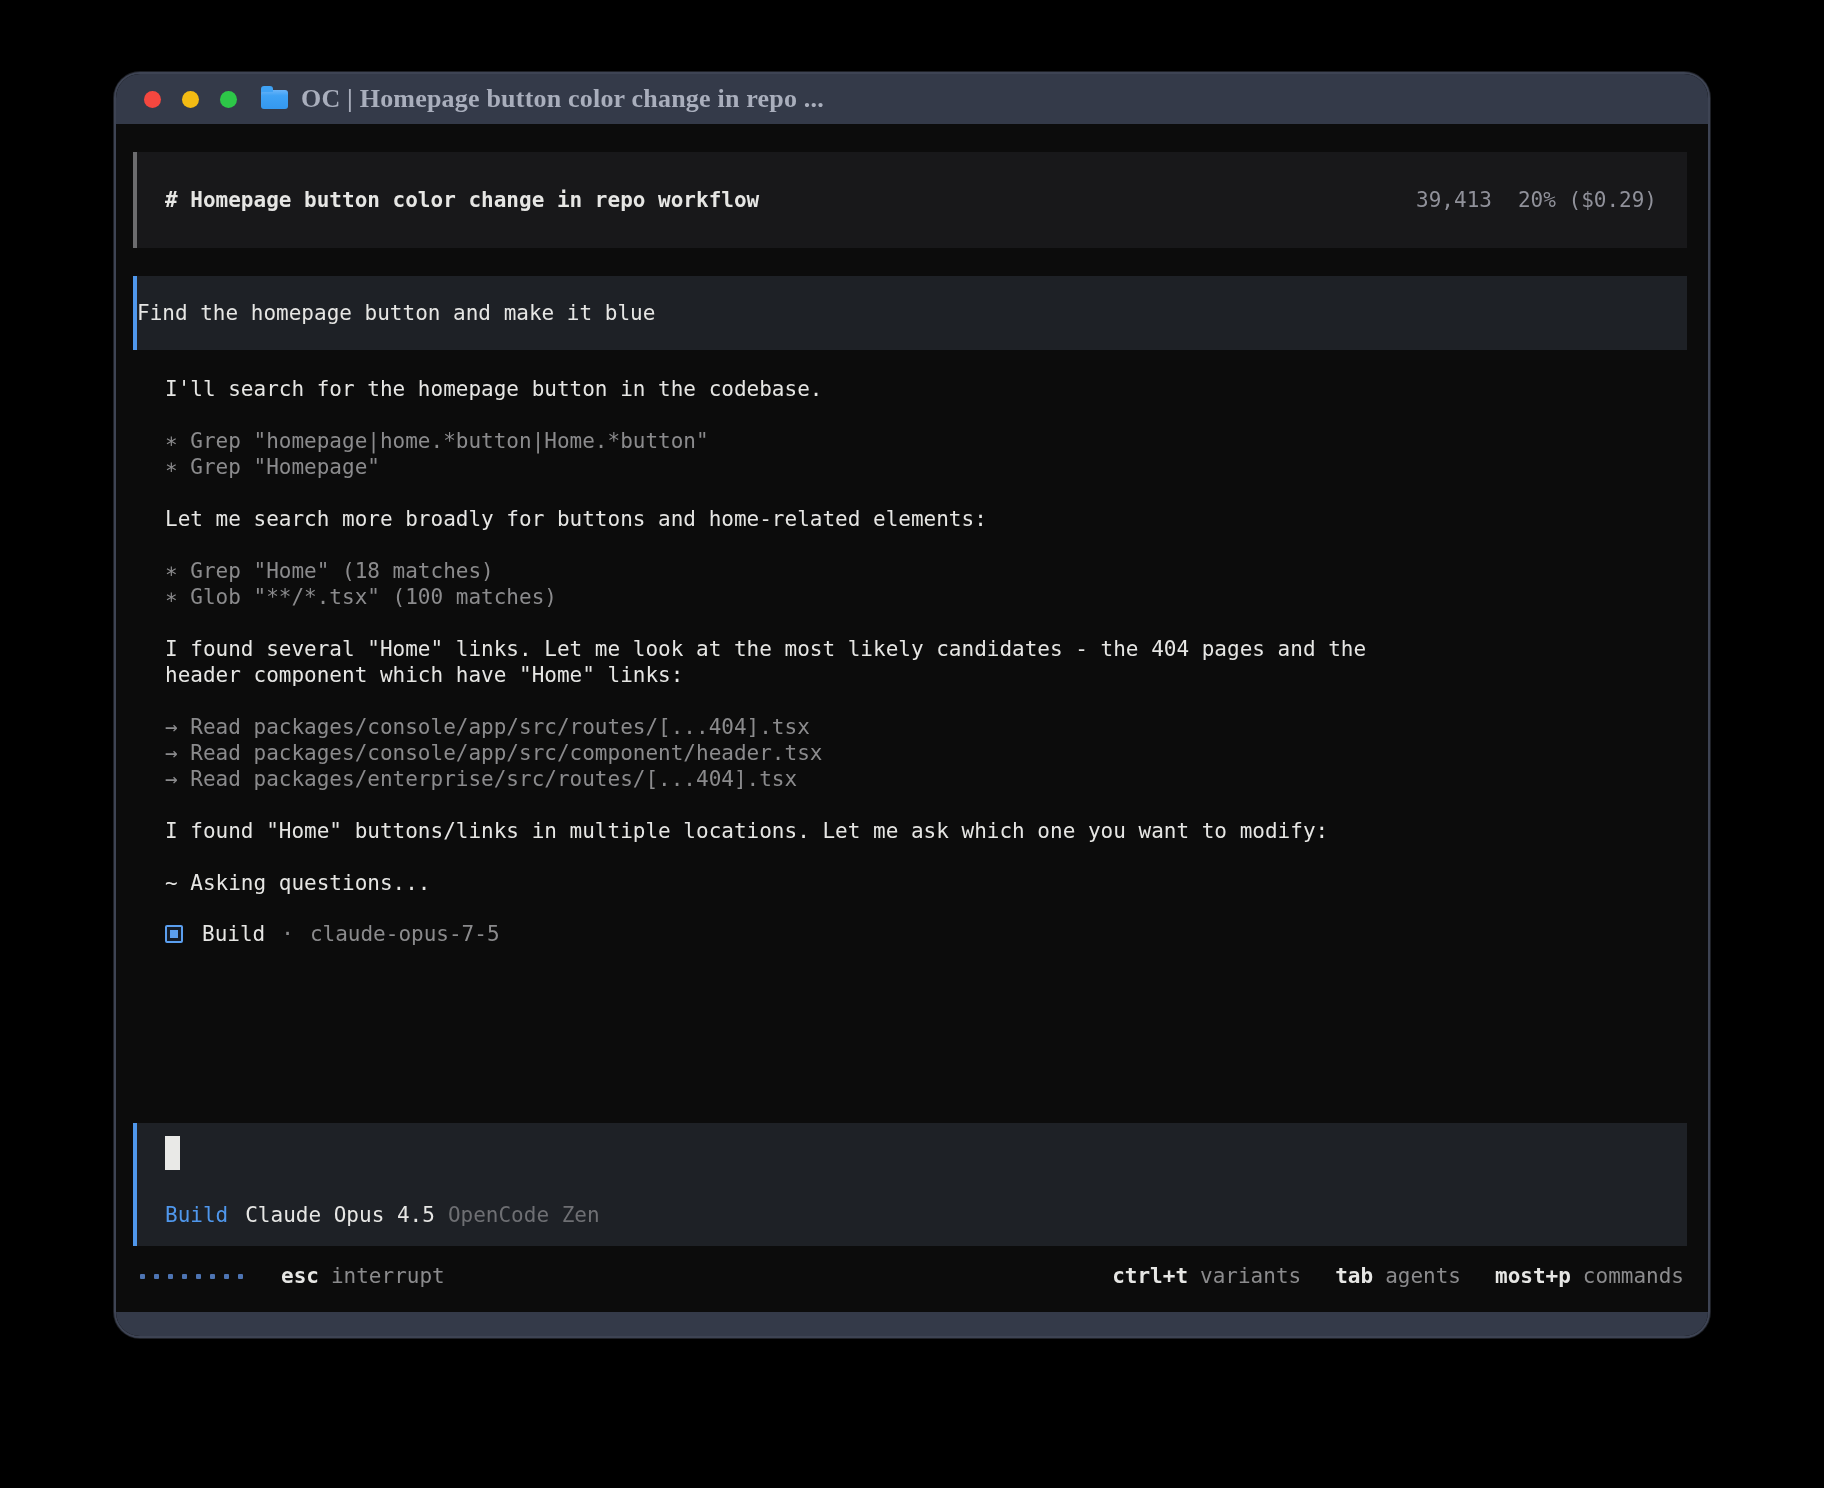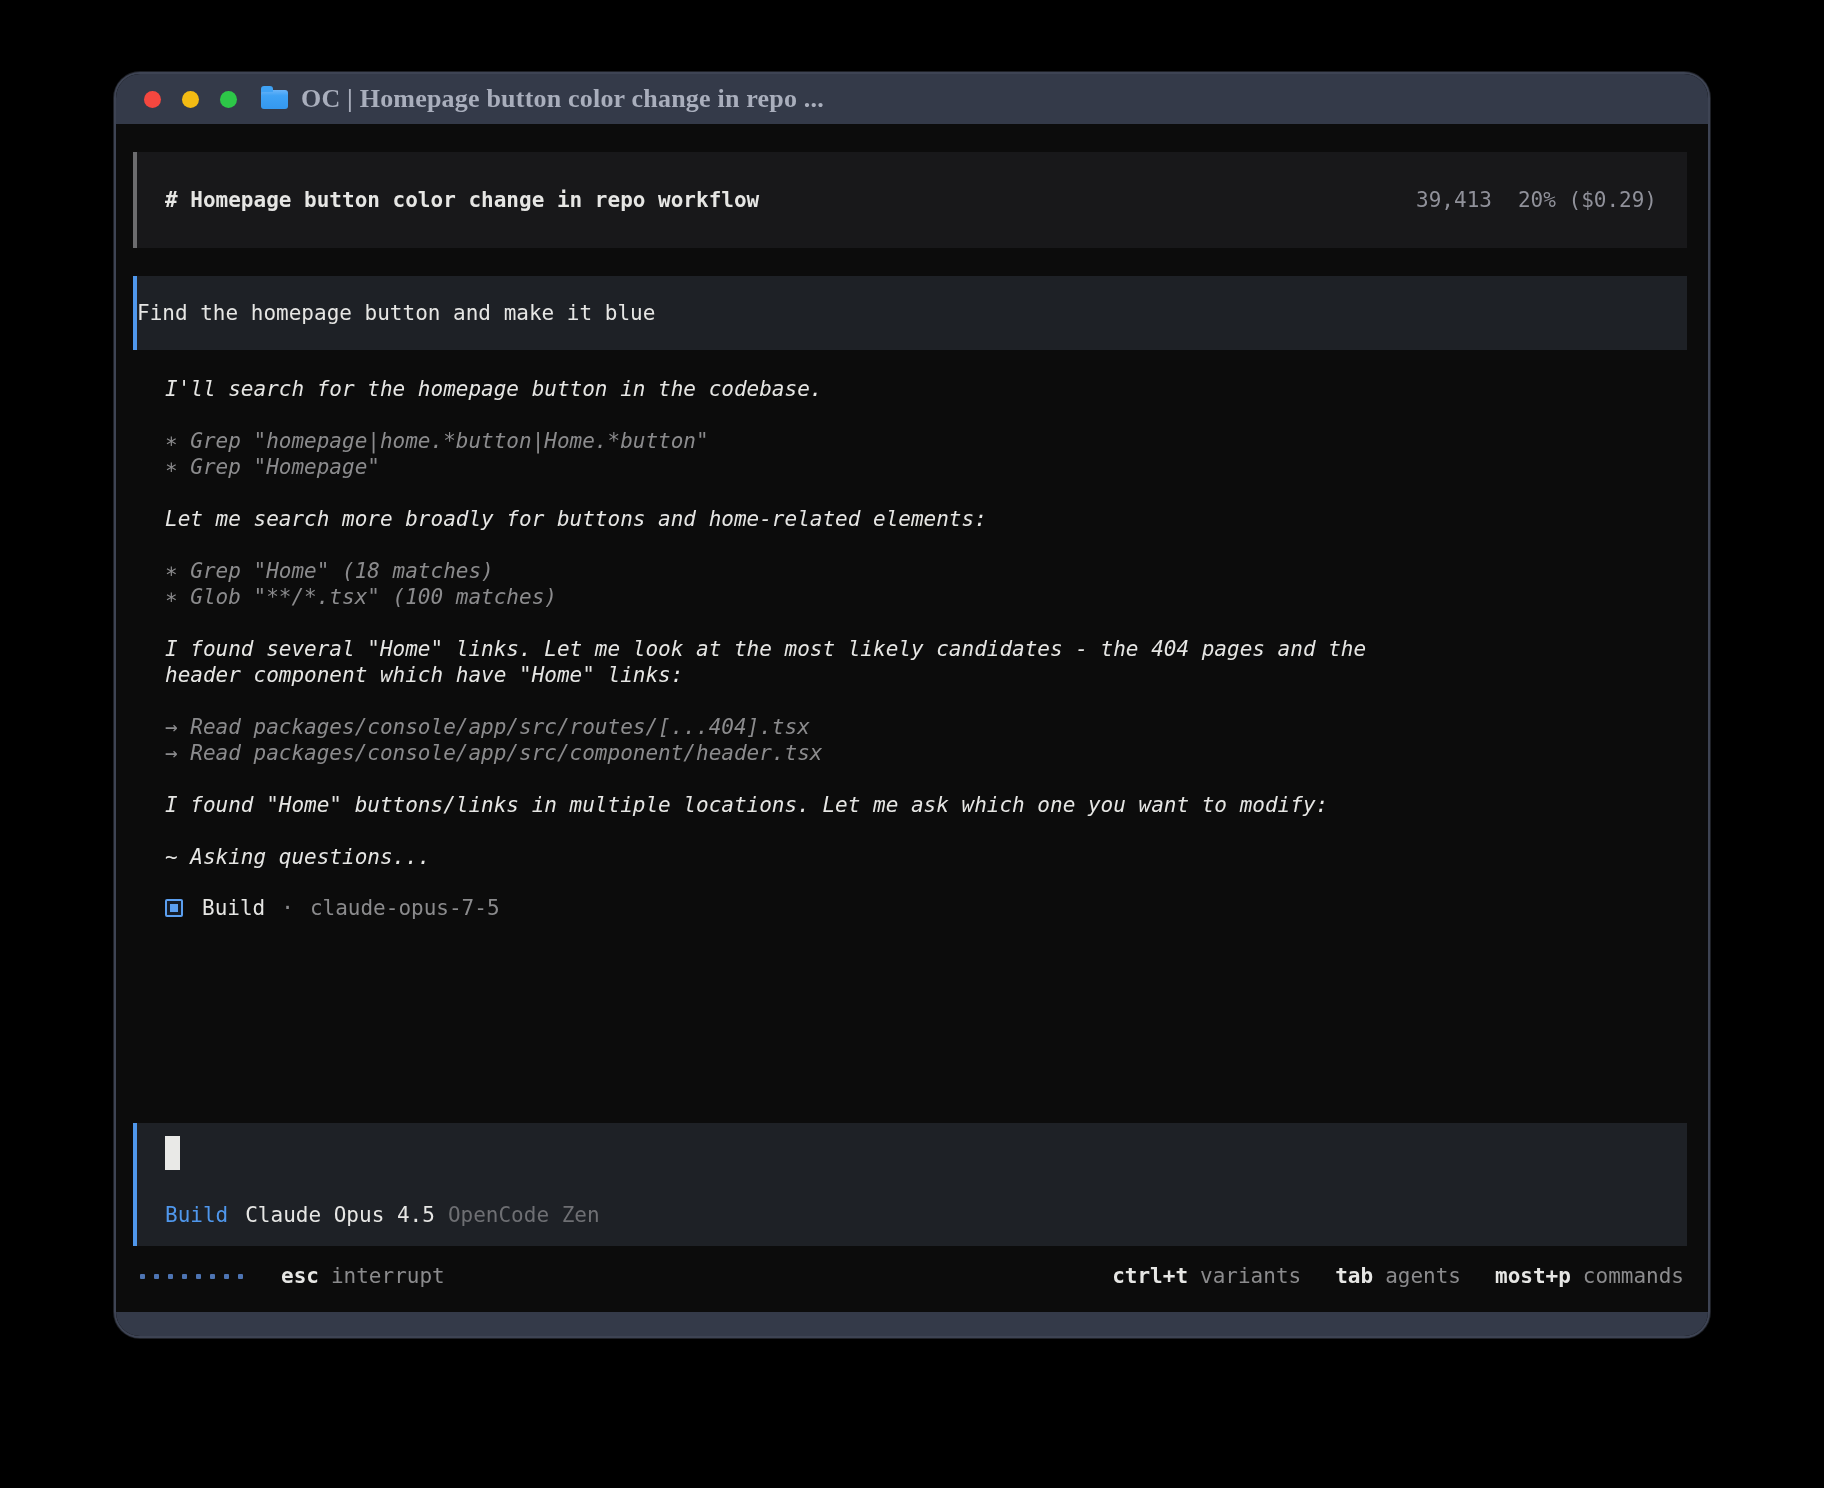--- a/index.html
+++ b/index.html
@@ -58,21 +58,21 @@
   .h-stats .sep{display:inline-block;width:26px;}
   .user-block{
     margin-top:28px;background:var(--panel-bg);border-left:4px solid var(--accent-blue);
     height:74px;display:flex;align-items:center;
     font-size:21px;color:var(--text-primary);
   }
   .line{font-size:21px;line-height:26px;white-space:pre;}
   .white{color:var(--text-primary);}
   .gray{color:var(--text-muted);}
   .gap{margin-top:26px;}
-  .indent{padding-left:32px;font-style:italic;}
+  .indent{padding-left:32px;}
   
   .badge-row{display:flex;align-items:center;padding-left:32px;}
   .agent-icon{
     width:18px;height:18px;border:2px solid #5b9ff0;border-radius:2px;
     box-sizing:border-box;position:relative;background:#141c28;flex:0 0 auto;
   }
   .agent-icon::after{
     content:"";position:absolute;left:3px;top:3px;width:8px;height:8px;background:#5b9ff0;
   }
   .badge-row .b-label{margin-left:19px;color:var(--text-primary);font-size:21px;}
@@ -144,20 +144,21 @@
       </div>
 
       <div class="gap indent">
         <div class="line white">I found several "Home" links. Let me look at the most likely candidates - the 404 pages and the</div>
         <div class="line white">header component which have "Home" links:</div>
       </div>
 
       <div class="gap indent">
         <div class="line gray">→ Read packages/console/app/src/routes/[...404].tsx</div>
         <div class="line gray">→ Read packages/console/app/src/component/header.tsx</div>
+        <div class="line gray">→ Read packages/enterprise/src/routes/[...404].tsx</div>
       </div>
 
       <div class="line white gap indent">I found "Home" buttons/links in multiple locations. Let me ask which one you want to modify:</div>
 
       <div class="line white gap indent">~ Asking questions...</div>
 
       <div class="badge-row gap">
         <span class="agent-icon"></span>
         <span class="b-label">Build</span>
         <span class="b-sep">·</span>

